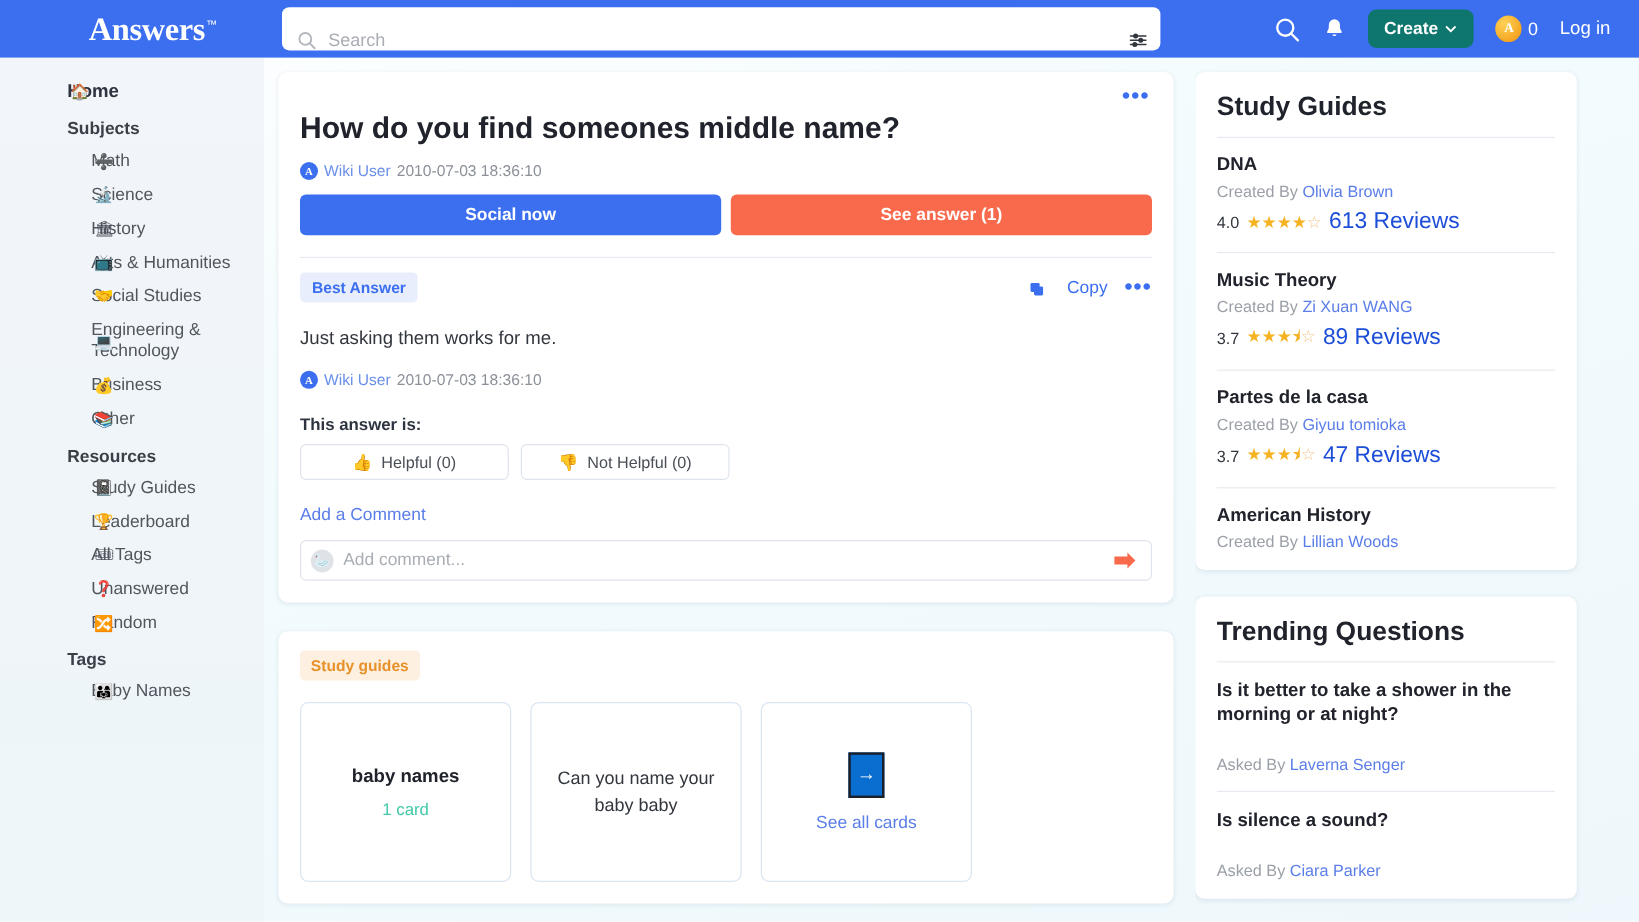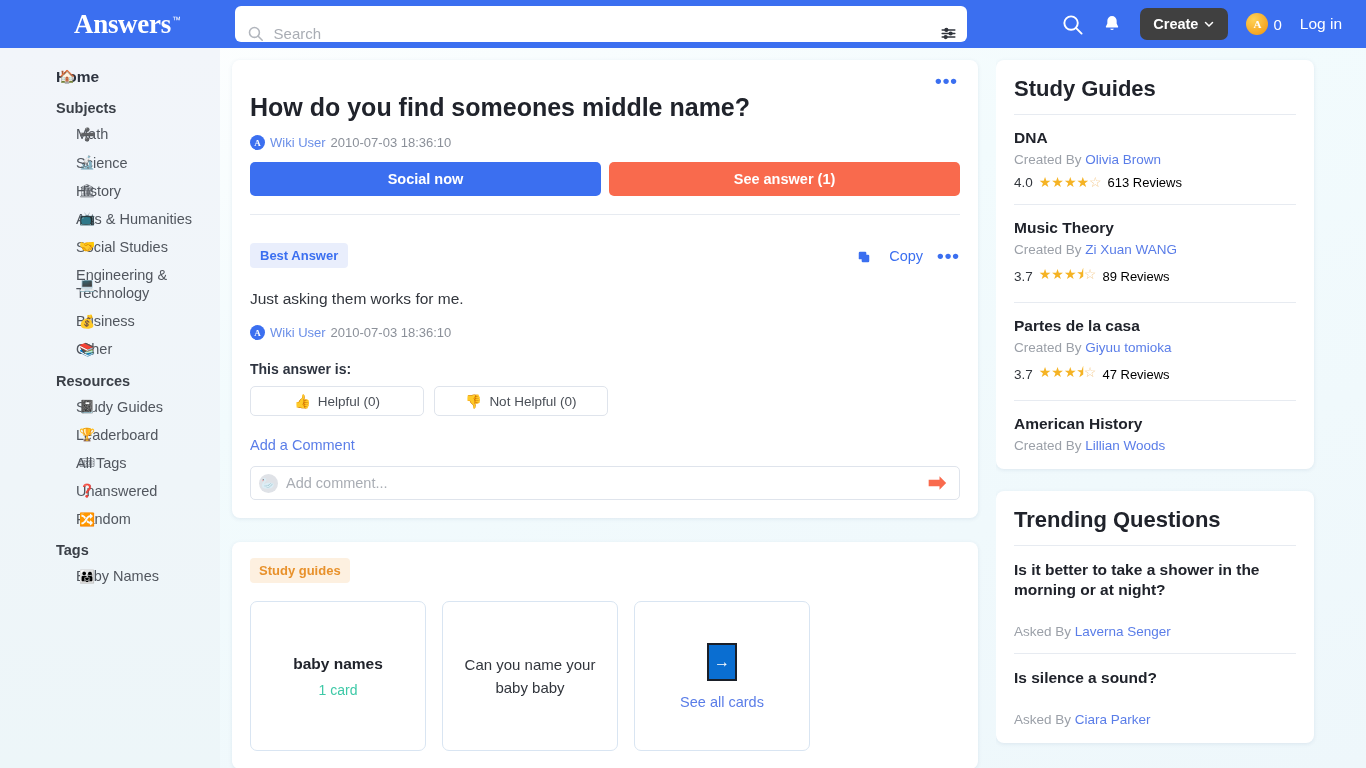--- a/index.html
+++ b/index.html
@@ -67,21 +67,21 @@
 
   .header-right {
     margin-left: auto;
     display: flex;
     align-items: center;
     gap: 18px;
     padding-right: 8px;
   }
   .hdr-icon { cursor: pointer; display: flex; align-items: center; }
   .create-btn {
-    background: #404040;
+    background: #0f766e;
     color: #ffffff;
     border: none;
     border-radius: 7px;
     height: 32px;
     padding: 0 13px;
     font-size: 14.5px;
     font-weight: bold;
     font-family: "Liberation Sans", sans-serif;
     display: flex;
     align-items: center;
@@ -176,21 +176,21 @@
   .btn-primary, .btn-orange {
     flex: 1 1 0; height: 34px; border: none; border-radius: 5px;
     color: #ffffff; font-size: 14.5px; font-weight: bold;
     cursor: pointer; font-family: "Liberation Sans", sans-serif;
   }
   .btn-primary { background: #3B6FF0; }
   .btn-orange { background: #F96A4D; }
 
   .divider { height: 1px; background: #e7ebf1; margin: 18px 0 0 0; }
 
-  .ans-head { display: flex; align-items: center; margin-top: 28px; }
+  .ans-head { display: flex; align-items: center; margin-top: 12px; }
   .best-badge {
     background: #e9eefc; color: #3B6FF0;
     font-size: 13px; font-weight: bold;
     padding: 5px 10px; border-radius: 4px;
   }
   .ans-tools { margin-left: auto; display: flex; align-items: center; gap: 14px; }
   .copy-btn {
     display: flex; align-items: flex-end; gap: 18px;
     color: #3B6FF0; font-size: 14.5px; cursor: pointer;
   }
@@ -266,21 +266,21 @@
   .rail-title { font-size: 22px; font-weight: bold; color: #20232b; }
   .rail-sep { height: 1px; background: #e7ebf1; margin: 12px 0 0 0; }
   .guide { padding: 14px 0 0 0; }
   .guide + .guide { border-top: 1px solid #e7ebf1; margin-top: 14px; }
   .guide-name { font-size: 15.5px; font-weight: bold; color: #20232b; cursor: pointer; }
   .guide-by { font-size: 13.5px; color: #9ba0a8; margin-top: 5px; }
   .guide-by a { color: #5a7de8; text-decoration: none; cursor: pointer; }
   .rating { display: flex; align-items: center; gap: 6px; margin-top: 7px; font-size: 13.5px; color: #32363d; }
   .stars { color: #F5B324; font-size: 14px; letter-spacing: 0px; }
   .stars .off { color: #f3c98d; }
-  .reviews { color: #000000; font-size: 13px; }
+  .reviews { color: #1d4ed8; font-size: 19px; }
 
   .rail-card-2 { margin-top: 22px; }
   .trend { padding: 14px 0 0 0; }
   .trend + .trend { border-top: 1px solid #e7ebf1; margin-top: 14px; }
   .trend-q { font-size: 15.5px; font-weight: bold; color: #20232b; line-height: 1.3; cursor: pointer; }
   .trend-by { font-size: 13.5px; color: #9ba0a8; margin-top: 24px; }
   .trend-by a { color: #5a7de8; text-decoration: none; cursor: pointer; }
 </style>
 </head>
 <body>

